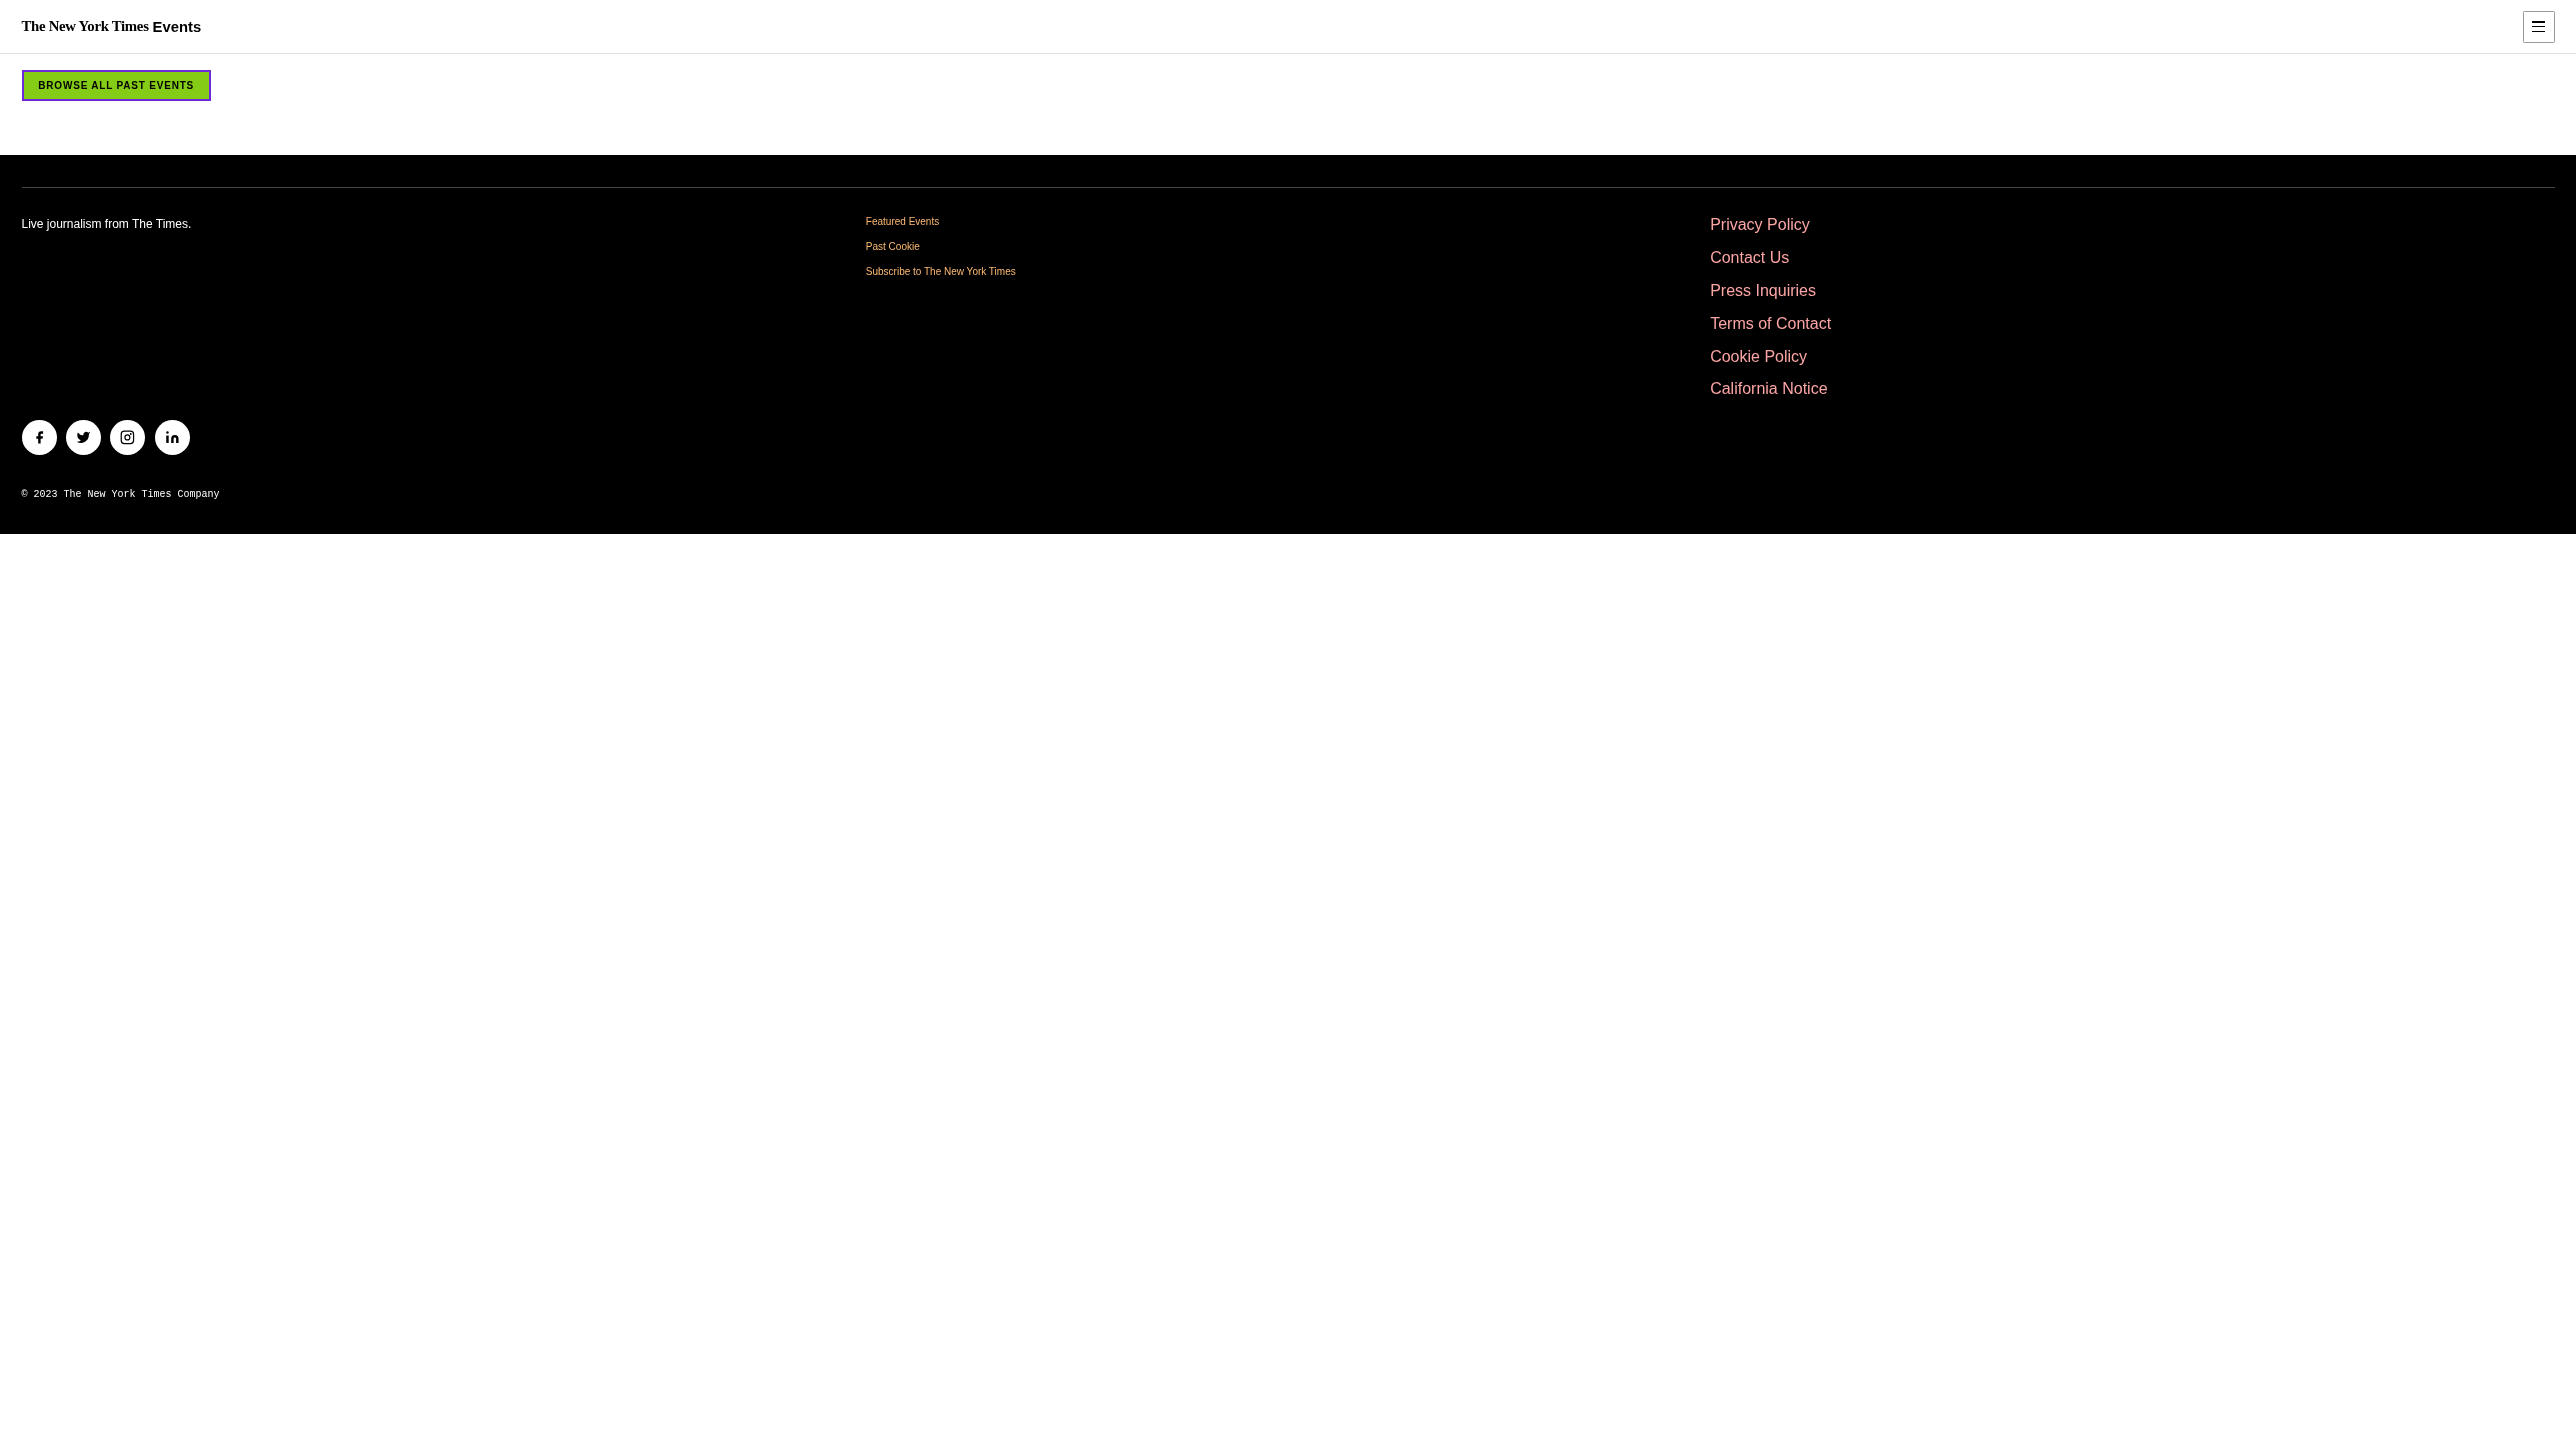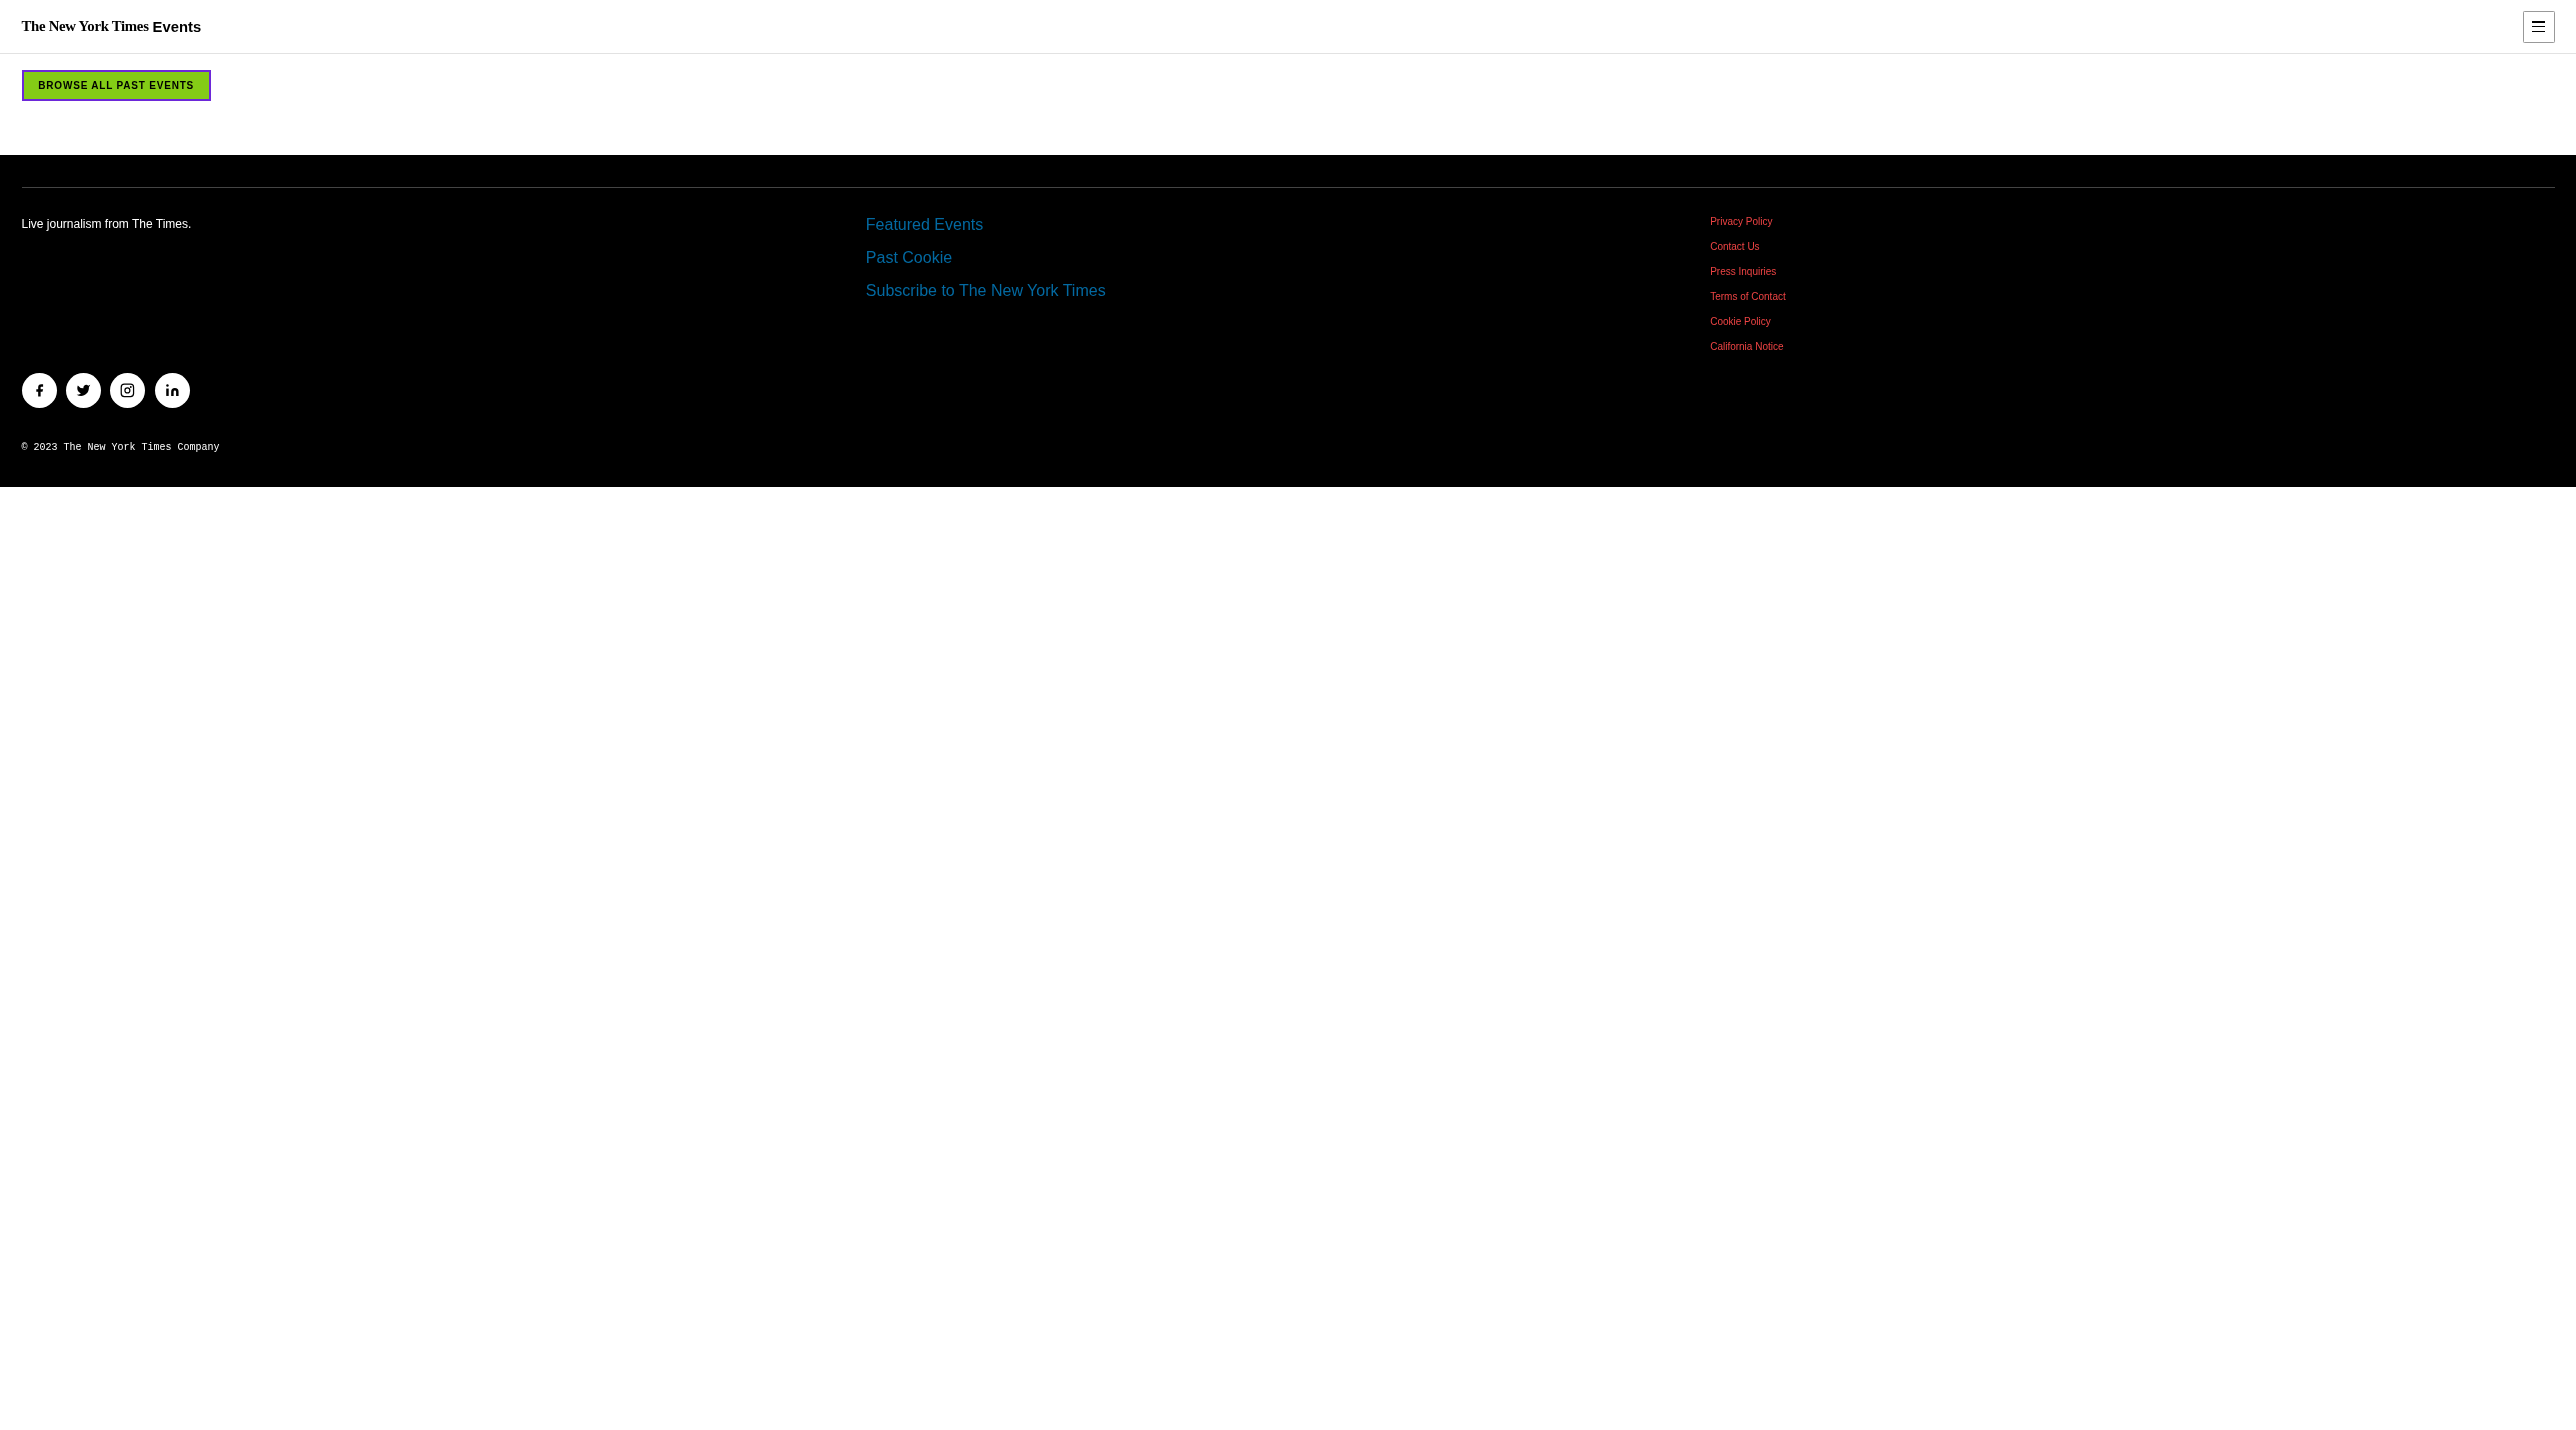--- a/index.html
+++ b/index.html
@@ -135,37 +135,37 @@
     }
 
     .footer-nav-col {
       flex: 1;
       display: flex;
       flex-direction: column;
       gap: 12px;
     }
 
     .footer-nav-col a {
-      color: #0369a1;
+      color: #fdba74;
+      text-decoration: none;
+      font-size: 10px;
+      line-height: 1.3;
+    }
+
+    .footer-links-col {
+      flex: 1;
+      display: flex;
+      flex-direction: column;
+      gap: 12px;
+    }
+
+    .footer-links-col a {
+      color: #fca5a5;
       text-decoration: none;
       font-size: 16px;
-      line-height: 1.3;
-    }
-
-    .footer-links-col {
-      flex: 1;
-      display: flex;
-      flex-direction: column;
-      gap: 12px;
-    }
-
-    .footer-links-col a {
-      color: #ef4444;
-      text-decoration: none;
-      font-size: 10px;
       line-height: 1.3;
     }
 
     
     .social-row {
       display: flex;
       gap: 9.4px;
       margin-bottom: 32px;
     }
 

